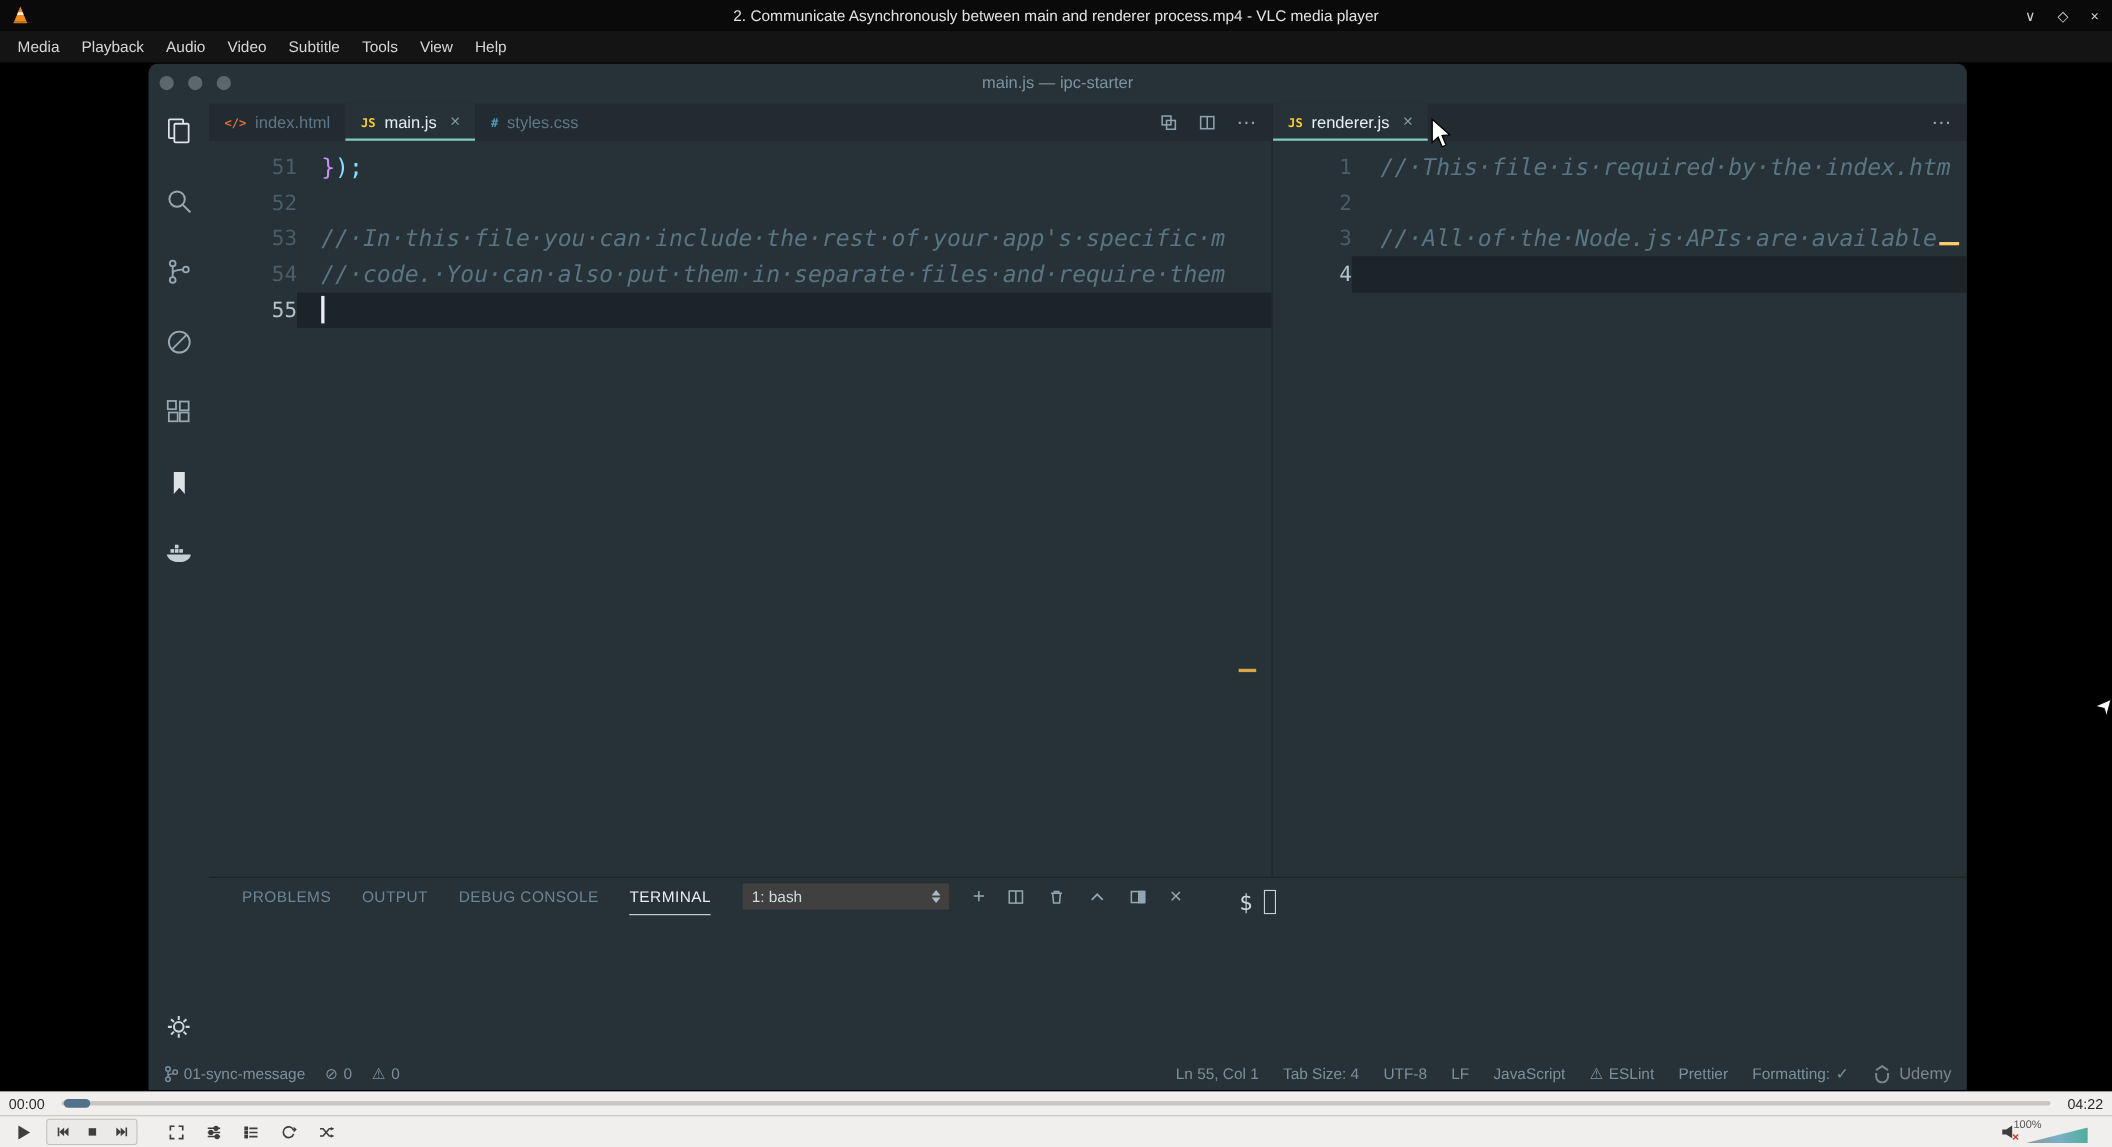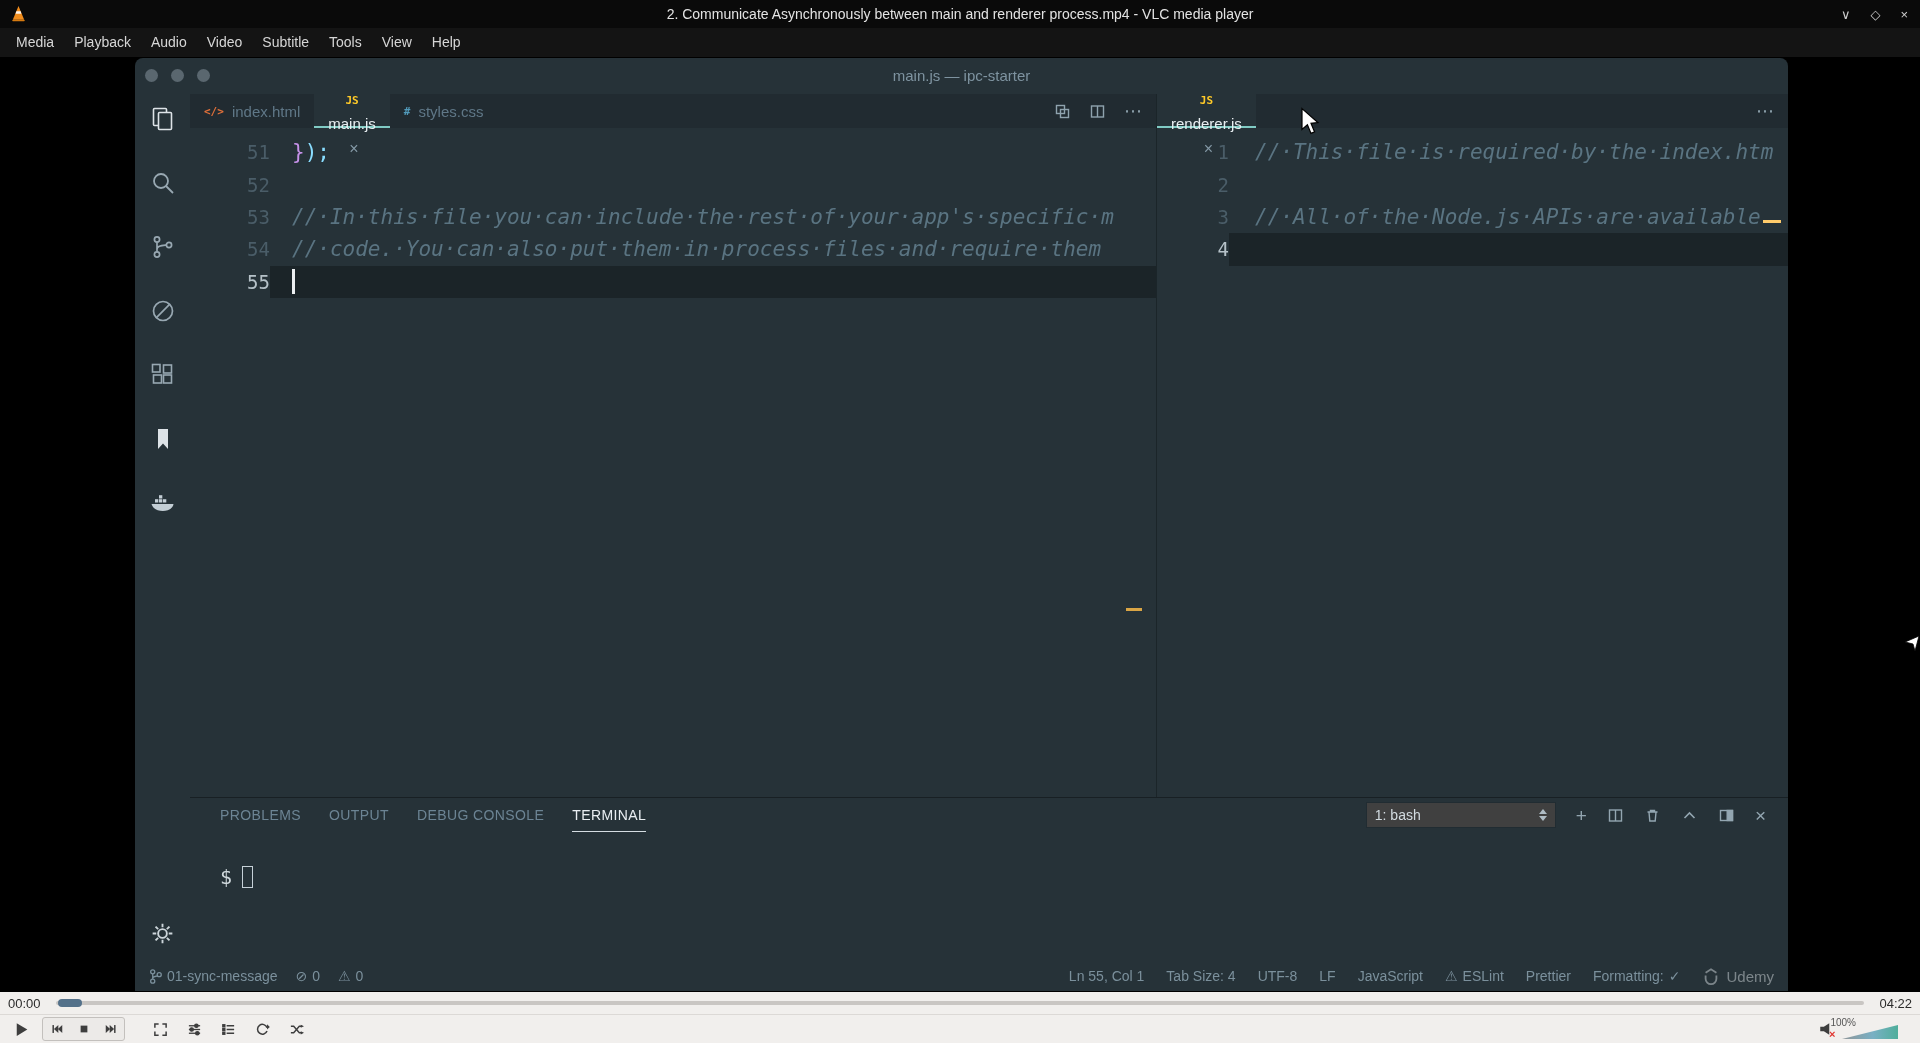--- a/index.html
+++ b/index.html
@@ -31,21 +31,21 @@
   .act-gear { margin-top:auto; margin-bottom:14px; }
 
   .main-col { flex:1; display:flex; flex-direction:column; min-width:0; }
   .editors { display:flex; height:703px; }
   .group { display:flex; flex-direction:column; overflow:hidden; }
   .group1 { width:967px; border-right:1px solid #1b2529; flex-shrink:0; }
   .group2 { flex:1; }
 
   .tabbar { height:34px; background:#212b31; display:flex; align-items:stretch; }
   .tab { display:flex; align-items:center; gap:8px; padding:0 14px; font-size:15px; color:#5f7787; }
-  .tab.active { background:#263238; color:#e8eef1; box-shadow: inset 0 -2px 0 #80cbc4; flex-direction: column; }
+  .tab.active { background:#263238; color:#e8eef1; box-shadow: inset 0 -2px 0 #80cbc4; }
   .tab-italic .tab-label { }
   .ticon { font-size:11px; font-weight:bold; font-family:"DejaVu Sans Mono",monospace; }
   .ticon-html { color:#e0703a; } .ticon-js { color:#ffca28; } .ticon-css { color:#519aba; }
   .tab-close { margin-left:4px; color:#8499a6; font-size:16px; }
   .tab-actions { margin-left:auto; display:flex; align-items:center; gap:18px; padding-right:14px; color:#8fa3ae; font-size:18px; }
 
   .code { flex:1; position:relative; padding-top:8px; font-family:"DejaVu Sans Mono",monospace; overflow:hidden; }
   .crow { height:32.4px; display:flex; align-items:center; white-space:pre; }
   .ln { width:80px; text-align:right; color:#4a5d68; font-size:19px; flex-shrink:0; }
   .g2 .ln { width:72px; }
@@ -53,21 +53,21 @@
   .lc { flex:1; padding-left:22px; font-size:21px; height:100%; display:flex; align-items:center; }
   .g2 .lc { padding-left:26px; }
   .crow.active .lc { background:#1b2428; }
   .comment { color:#5a7482; font-style:italic; }
   .punct-pink { color:#c792ea; }
   .punct-cyan { color:#89ddff; }
   .cursor-bar { width:2.5px; height:25px; background:#eceff1; display:inline-block; }
   .marker-orange { position:absolute; right:14px; top:480px; width:16px; height:3px; background:#d9a545; }
   .marker-yellow { position:absolute; left:606px; top:92px; width:18px; height:3px; background:#ffcb6b; }
 
-  .panel { height:164px; border-top:1px solid rgba(0,0,0,0.35); display:flex; flex-direction:column;gap:23px; }
+  .panel { height:164px; border-top:1px solid rgba(0,0,0,0.35); display:flex; flex-direction:row; }
   .panel-head { height:34px; display:flex; align-items:center; padding:0 22px 0 30px; }
   .ptab { font-size:14px; letter-spacing:.4px; color:#6c8494; margin-right:28px; height:100%; display:flex; align-items:center; border-bottom:1.5px solid transparent; }
   .ptab.active { color:#e9eef2; border-bottom-color:#d5dde2; }
   .panel-right { margin-left:auto; display:flex; align-items:center; gap:20px; }
   .shell-select { width:190px; height:26px; background:#404040; border:1px solid #212c32; display:flex; align-items:center; padding:0 8px; color:#d2dbe0; font-size:14px; }
   .sel-arrows { margin-left:auto; display:flex; flex-direction:column; gap:2px; }
   .sel-arrows i { width:0; height:0; border-left:4px solid transparent; border-right:4px solid transparent; display:block; }
   .arr-up { border-bottom:5px solid #aebcc4; }
   .arr-dn { border-top:5px solid #aebcc4; }
   .picon { color:#93a6b1; font-size:19px; display:flex; align-items:center; line-height:1; }
@@ -246,21 +246,21 @@
               <div class="crow">
                 <span class="ln">52</span>
                 <span class="lc"></span>
               </div>
               <div class="crow">
                 <span class="ln">53</span>
                 <span class="lc comment">//·In·this·file·you·can·include·the·rest·of·your·app's·specific·m</span>
               </div>
               <div class="crow">
                 <span class="ln">54</span>
-                <span class="lc comment">//·code.·You·can·also·put·them·in·process·files·and·require·them</span>
+                <span class="lc comment">//·code.·You·can·also·put·them·in·separate·files·and·require·them</span>
               </div>
               <div class="crow active">
                 <span class="ln active-ln">55</span>
                 <span class="lc"><span class="cursor-bar"></span></span>
               </div>
               <span class="marker-orange"></span>
             </div>
           </div>
 
           <div class="group group2 g2">

